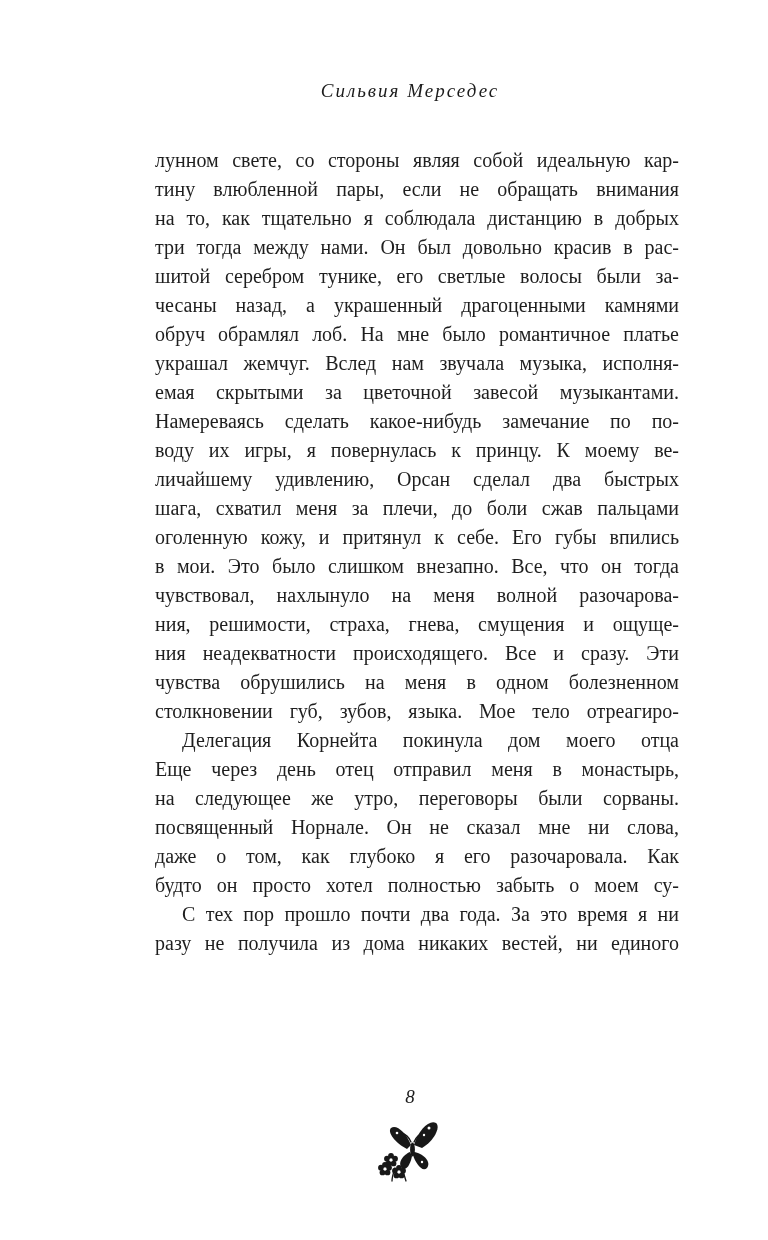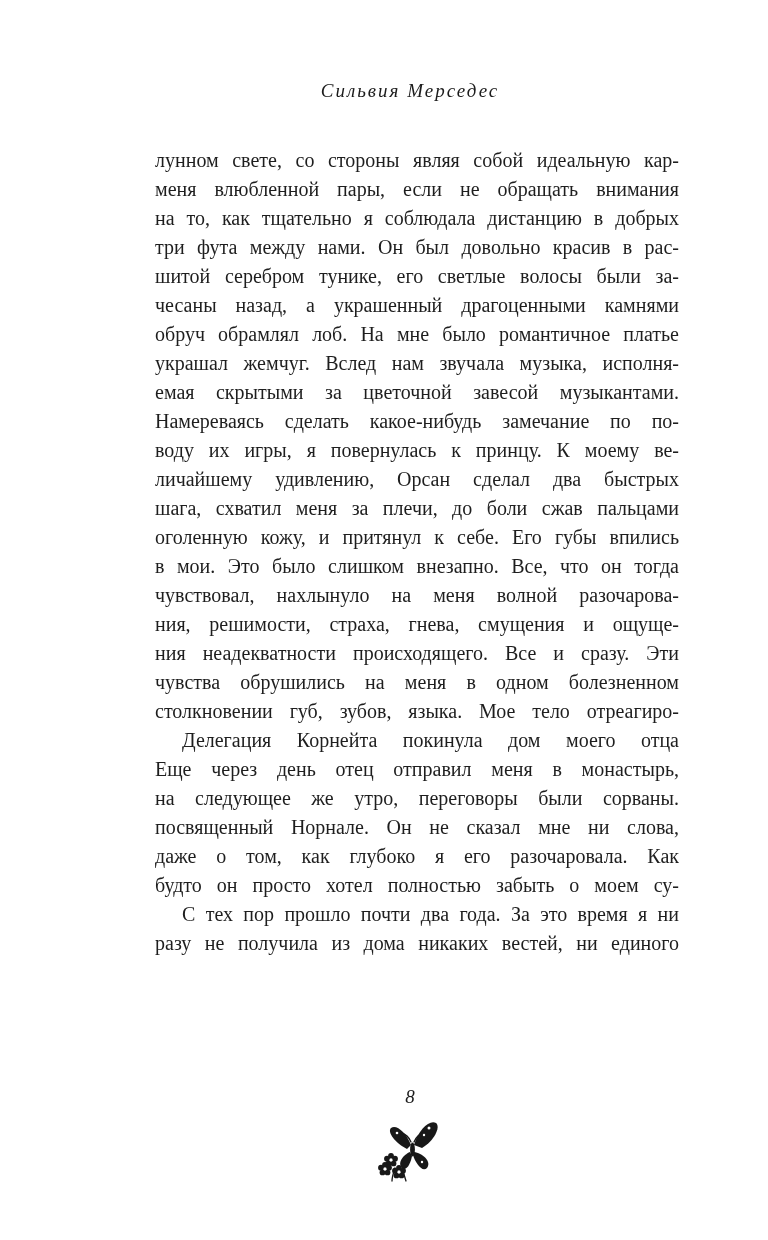--- a/index.html
+++ b/index.html
@@ -67,23 +67,23 @@
 </head>
 <body>
 
 <div class="page">
 
   <div class="running-header">Сильвия Мерседес</div>
 
   <div class="body-text">
       <div class="paragraph">
         <div class="line">лунном свете, со стороны являя собой идеальную кар-</div>
-        <div class="line">меня влюбленной пары, если не обращать внимания</div>
+        <div class="line">тину влюбленной пары, если не обращать внимания</div>
         <div class="line">на то, как тщательно я соблюдала дистанцию в добрых</div>
-        <div class="line">три фута между нами. Он был довольно красив в рас-</div>
+        <div class="line">три тогда между нами. Он был довольно красив в рас-</div>
         <div class="line">шитой серебром тунике, его светлые волосы были за-</div>
         <div class="line">чесаны назад, а украшенный драгоценными камнями</div>
         <div class="line">обруч обрамлял лоб. На мне было романтичное платье</div>
         <div class="line">украшал жемчуг. Вслед нам звучала музыка, исполня-</div>
         <div class="line">емая скрытыми за цветочной завесой музыкантами.</div>
         <div class="line">Намереваясь сделать какое-нибудь замечание по по-</div>
         <div class="line">воду их игры, я повернулась к принцу. К моему ве-</div>
         <div class="line">личайшему удивлению, Орсан сделал два быстрых</div>
         <div class="line">шага, схватил меня за плечи, до боли сжав пальцами</div>
         <div class="line">оголенную кожу, и притянул к себе. Его губы впились</div>

